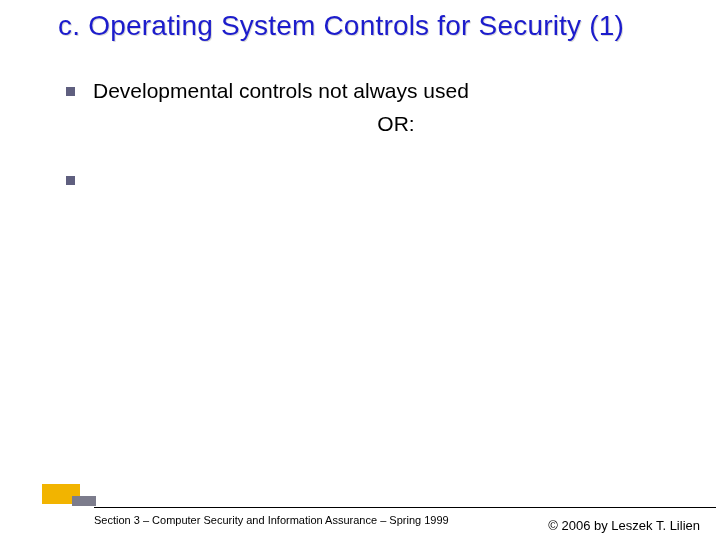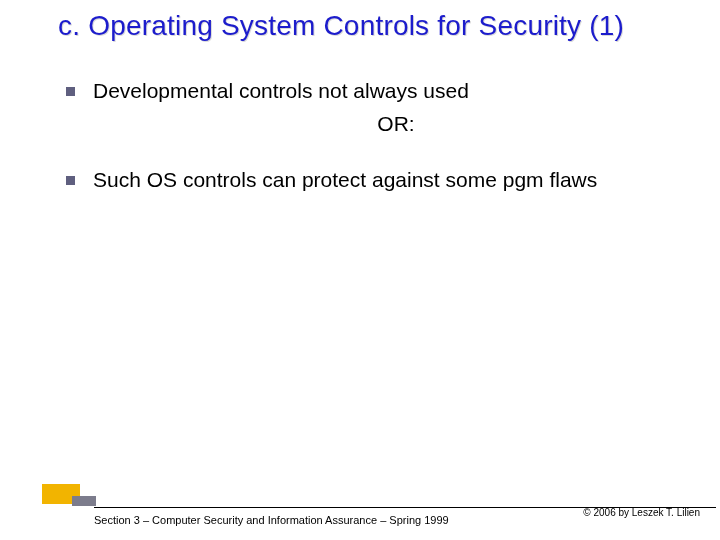--- a/index.html
+++ b/index.html
@@ -92,22 +92,22 @@
   .footer-left {
     position: absolute;
     left: 58px;
     bottom: 14px;
     font-size: 11px;
     color: #000;
   }
   .footer-right {
     position: absolute;
     right: 56px;
-    bottom: 22px;
-    font-size: 10px;
+    bottom: 7px;
+    font-size: 13px;
     color: #000;
   }
   .page-num {
     position: absolute;
     right: 6px;
     bottom: 28px;
     font-size: 11px;
     color: #000;
   }
   .page-apostrophe {
@@ -133,21 +133,20 @@
     </div>
 
     <div class="plain-line">OR:</div>
 
 
 
     <div class="gap"></div>
 
     <div class="bullet-row">
       <div class="bullet"></div>
-      <div>Such OS controls can protect against some pgm flaws</div>
     </div>
 
   </div>
 
   <div class="corner-deco">
     <div class="deco-orange"></div>
     <div class="deco-gray"></div>
   </div>
 
   <div class="footer-line"></div>

